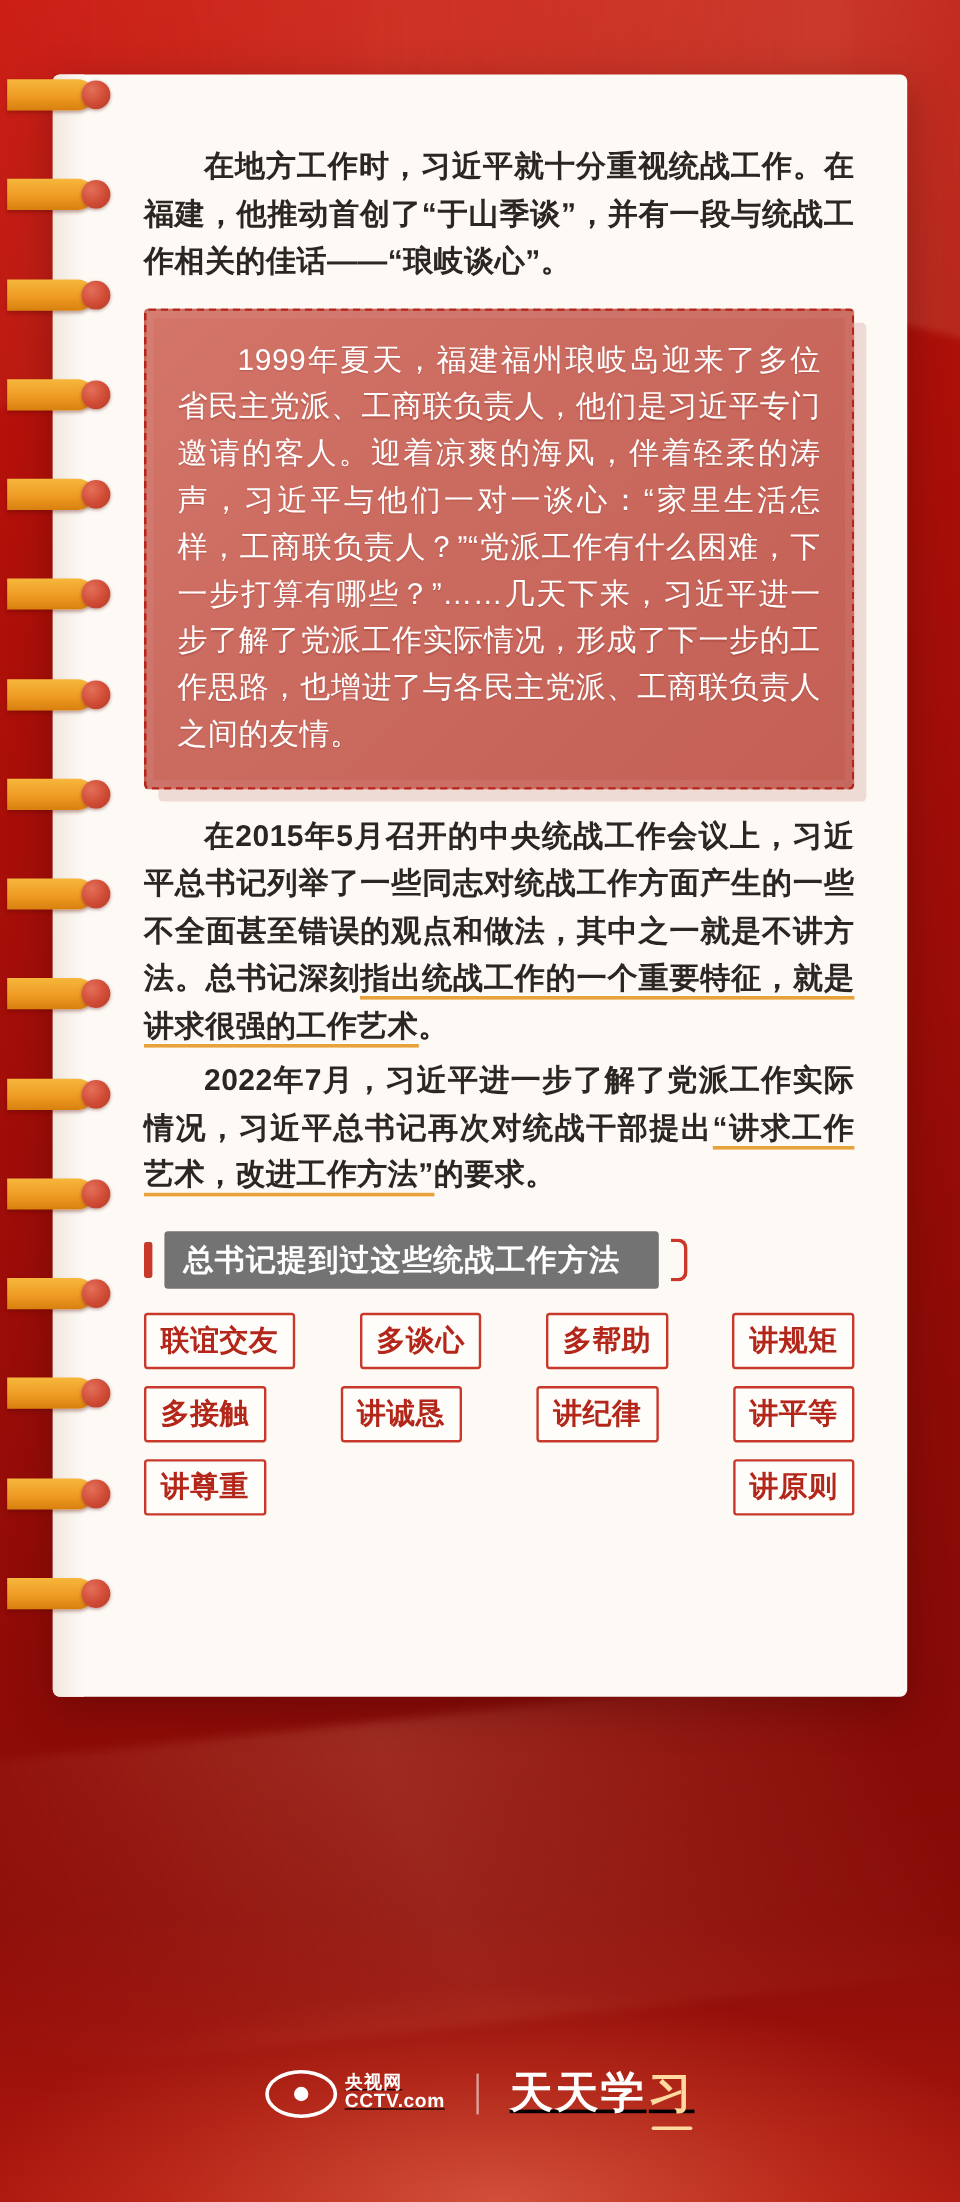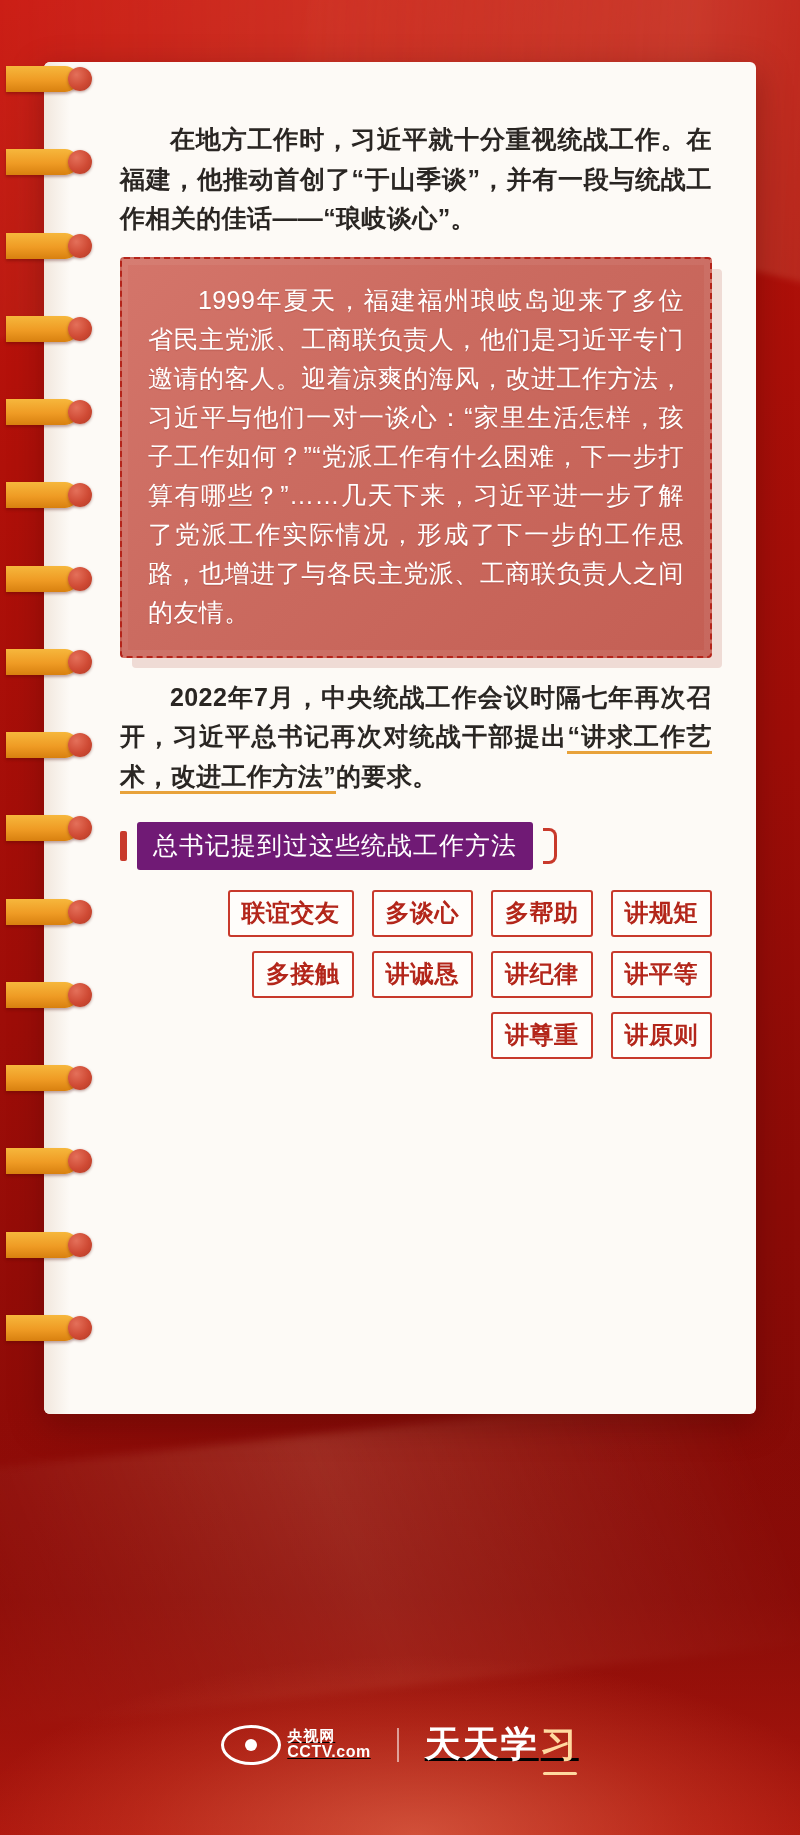--- a/index.html
+++ b/index.html
@@ -186,41 +186,41 @@
     margin: 26px 0 20px 0;
     gap: 10px;
   }
   .banner .bar {
     display: inline-block;
     width: 7px; height: 30px;
     background: #c8392b;
     border-radius: 2px;
   }
   .banner .banner-text {
-    background: #701a75;
+    background: #737373;
     color: #fff;
     font-size: 25px;
-    font-weight: normal;
+    font-weight: bold;
     letter-spacing: 1px;
-    padding: 7px 16px 8px 16px;
+    padding: 7px 32px 8px 16px;
     border-radius: 3px;
   }
   .banner .bracket {
     display: inline-block;
     width: 11px; height: 30px;
     border: 3px solid #c8392b;
     border-left: none;
     border-radius: 0 8px 8px 0;
   }
 
   
   .tag-rows { margin-top: 4px; }
   .tag-row {
     display: flex;
-    justify-content: flex-end;
+    justify-content: space-between;
     flex-wrap: nowrap;
     gap: 18px;
     margin-bottom: 14px;
   }
   .tag {
     border: 2px solid #c8392b;
     color: #b3261a;
     font-size: 24px;
     font-weight: bold;
     padding: 5px 12px 6px 12px;
@@ -376,26 +376,27 @@
 
   <div class="paper">
     <div class="content">
 
 
       <p class="para">在地方工作时，习近平就十分重视统战工作。在福建，他推动首创了“于山季谈”，并有一段与统战工作相关的佳话——“琅岐谈心”。</p>
 
       <div class="quote-wrap">
         <div class="quote-shadow"></div>
         <div class="quote">
-          <p>1999年夏天，福建福州琅岐岛迎来了多位省民主党派、工商联负责人，他们是习近平专门邀请的客人。迎着凉爽的海风，改进工作方法，习近平与他们一对一谈心：“家里生活怎样，孩子工作如何？”“党派工作有什么困难，下一步打算有哪些？”……几天下来，习近平进一步了解了党派工作实际情况，形成了下一步的工作思路，也增进了与各民主党派、工商联负责人之间的友情。</p>
+          <p>1999年夏天，福建福州琅岐岛迎来了多位省民主党派、工商联负责人，他们是习近平专门邀请的客人。迎着凉爽的海风，伴着轻柔的涛声，习近平与他们一对一谈心：“家里生活怎样，工商联负责人？”“党派工作有什么困难，下一步打算有哪些？”……几天下来，习近平进一步了解了党派工作实际情况，形成了下一步的工作思路，也增进了与各民主党派、工商联负责人之间的友情。</p>
         </div>
       </div>
 
-
-      <p class="para"><span>2022年7月，中央统战工作会议时隔七年再次召开，习近平总书记再次对统战干部提出</span><span class="hl">“讲求工作艺术，改进工作方法”</span><span>的要求。</span></p>
+      <p class="para"><span>在2015年5月召开的中央统战工作会议上，习近平总书记列举了一些同志对统战工作方面产生的一些不全面甚至错误的观点和做法，其中之一就是不讲方法。总书记深刻</span><span class="hl">指出统战工作的一个重要特征，就是讲求很强的工作艺术</span><span>。</span></p>
+
+      <p class="para"><span>2022年7月，习近平进一步了解了党派工作实际情况，习近平总书记再次对统战干部提出</span><span class="hl">“讲求工作艺术，改进工作方法”</span><span>的要求。</span></p>
 
       <div class="banner">
         <span class="bar"></span>
         <span class="banner-text">总书记提到过这些统战工作方法</span>
         <span class="bracket"></span>
       </div>
 
       <div class="tag-rows" id="tag-rows">
           <div class="tag-row">
             <span class="tag">联谊交友</span>

